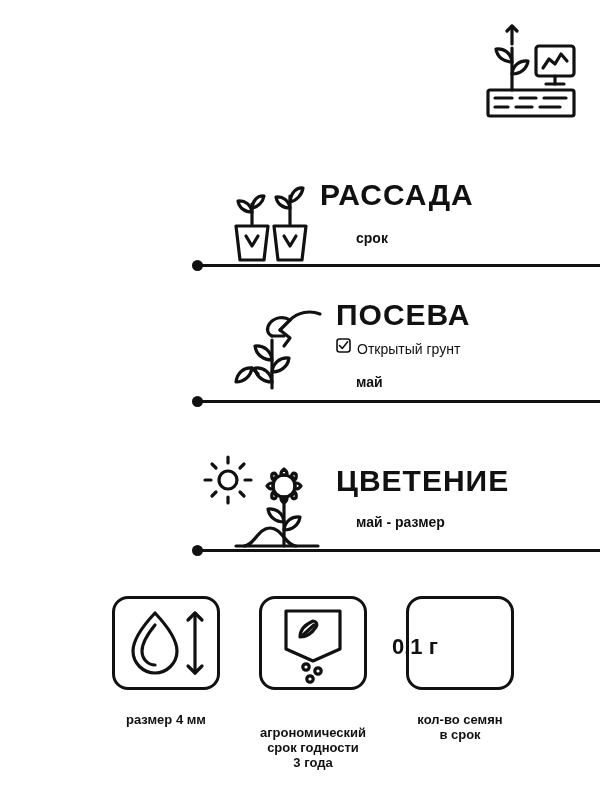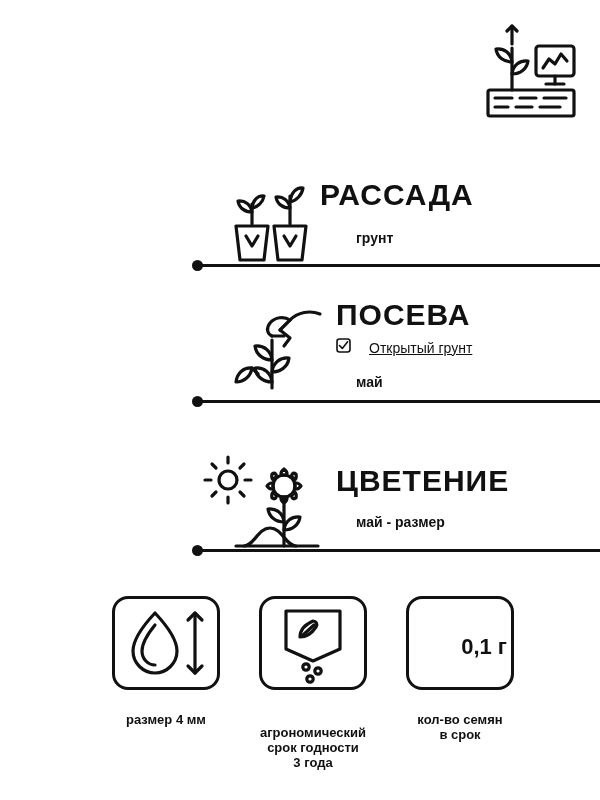--- a/index.html
+++ b/index.html
@@ -74,23 +74,22 @@
   .stage-icon {
     position: absolute;
   }
 
   
   #ground-check-row {
     position: absolute;
     left: 336px;
     top: 338px;
     display: flex;
-    align-items: center;
-    gap: 18px;
-    text-decoration: underline;
+    align-items: flex-end;
+    gap: 6px;
   }
   #ground-check-label {
     font-size: 14px;
     white-space: nowrap;
   }
 
   
   .feature-box {
     position: absolute;
     width: 108px;
@@ -104,23 +103,23 @@
     width: 170px;
     text-align: center;
     font-size: 13px;
     font-weight: bold;
     line-height: 15px;
     white-space: pre-line;
   }
   #seeds-amount {
     position: absolute;
     width: 91px;
-    text-align: right;
+    text-align: left;
     top: 634px;
-    left: 416px;
+    left: 392px;
     font-size: 22px;
     font-weight: bold;
   }
 </style>
 </head>
 <body>
 
 <div id="title-row">
   <div id="title-icon">
     <svg width="110" height="110" viewBox="0 0 110 110" fill="none" stroke="#111111" stroke-width="3.2" stroke-linecap="round" stroke-linejoin="round">
@@ -159,21 +158,21 @@
       <path d="M66 24 C72 23 78 17 79 10 C72 9 67 15 66 24 Z"></path>
 
       <path d="M12 48 L44 48 L40 82 L16 82 Z"></path>
       <path d="M22 58 L28 68 L34 58"></path>
 
       <path d="M50 48 L82 48 L78 82 L54 82 Z"></path>
       <path d="M60 58 L66 68 L72 58"></path>
     </svg>
   </div>
   <div class="stage-label" style="left:320px; top:178px;">РАССАДА</div>
-  <div class="stage-time" style="left:356px; top:230px;">грунт</div>
+  <div class="stage-time" style="left:356px; top:230px;">срок</div>
   <div class="stage-rule" style="left:196px; top:264px; width:404px;"></div>
   <div class="stage-dot" style="left:192px; top:260px;"></div>
 </div>
 
 <div class="stage">
   <div class="stage-icon" style="left:228px; top:304px;">
     <svg width="96" height="92" viewBox="0 0 96 92" fill="none" stroke="#111111" stroke-width="3.2" stroke-linecap="round" stroke-linejoin="round">
 
       <path d="M92 10 C82 6 70 8 62 16 L52 26"></path>
       <path d="M62 16 C56 12 47 13 42 19 C38 24 39 30 44 32"></path>

